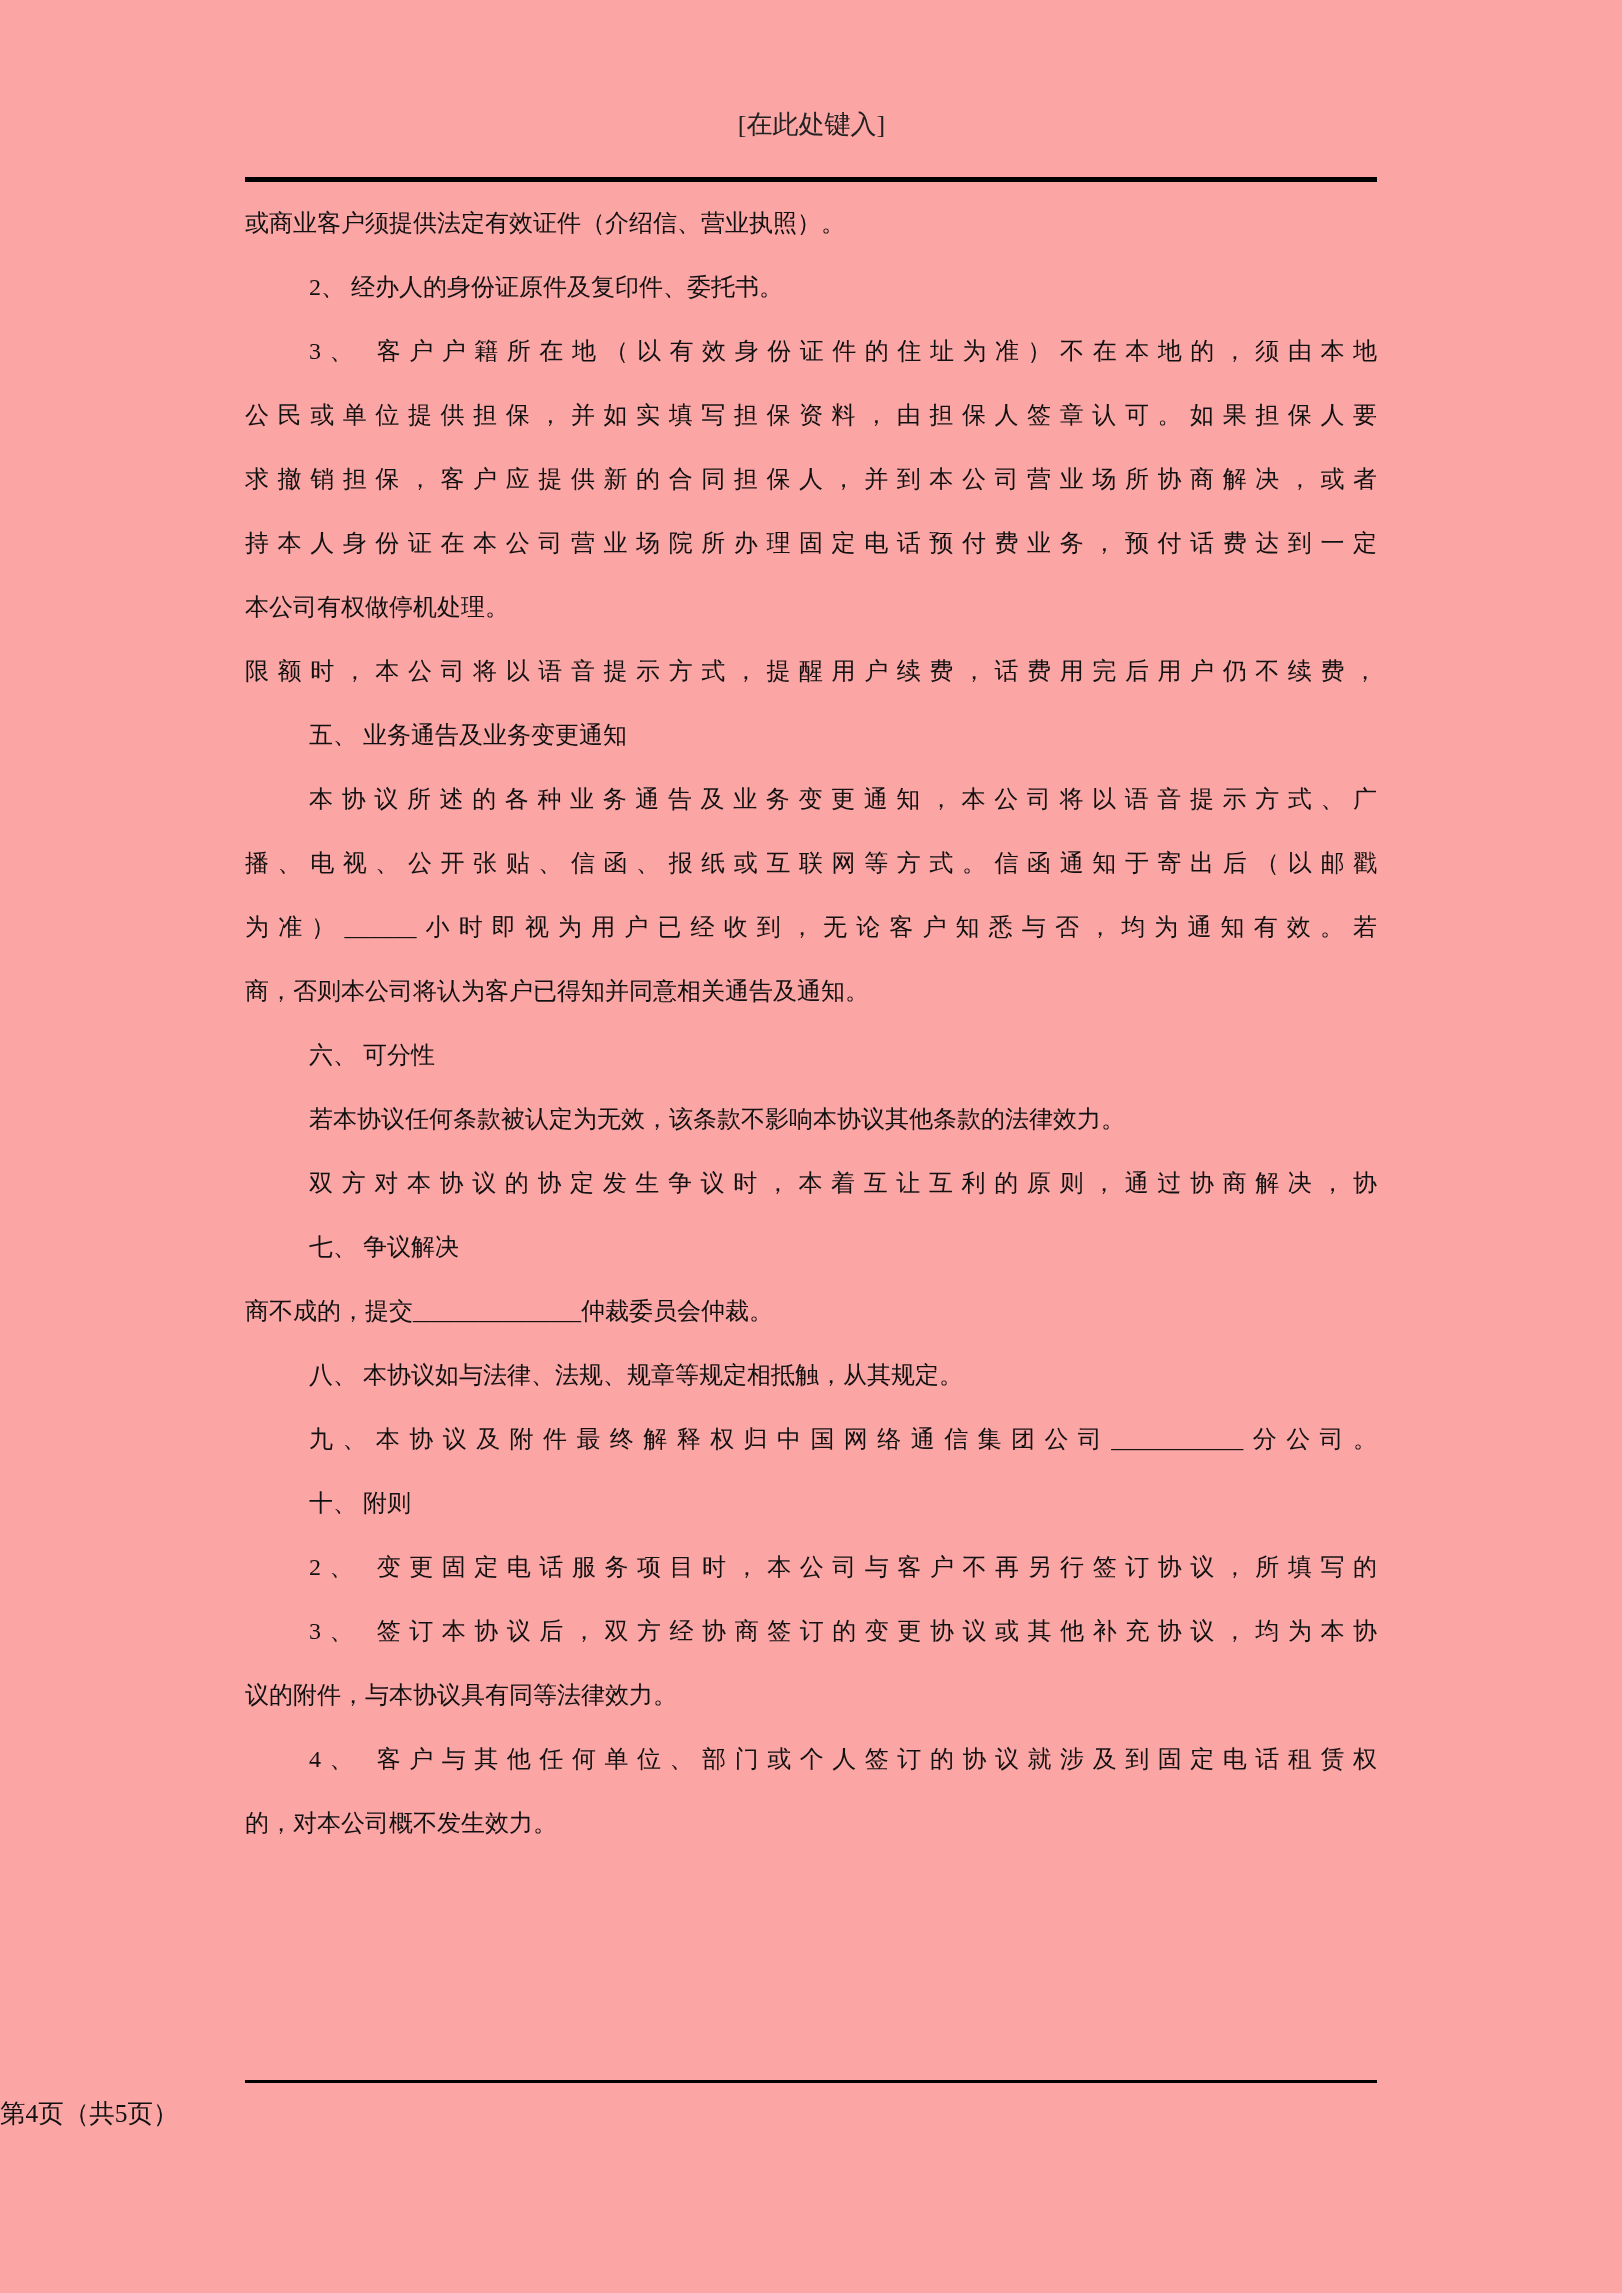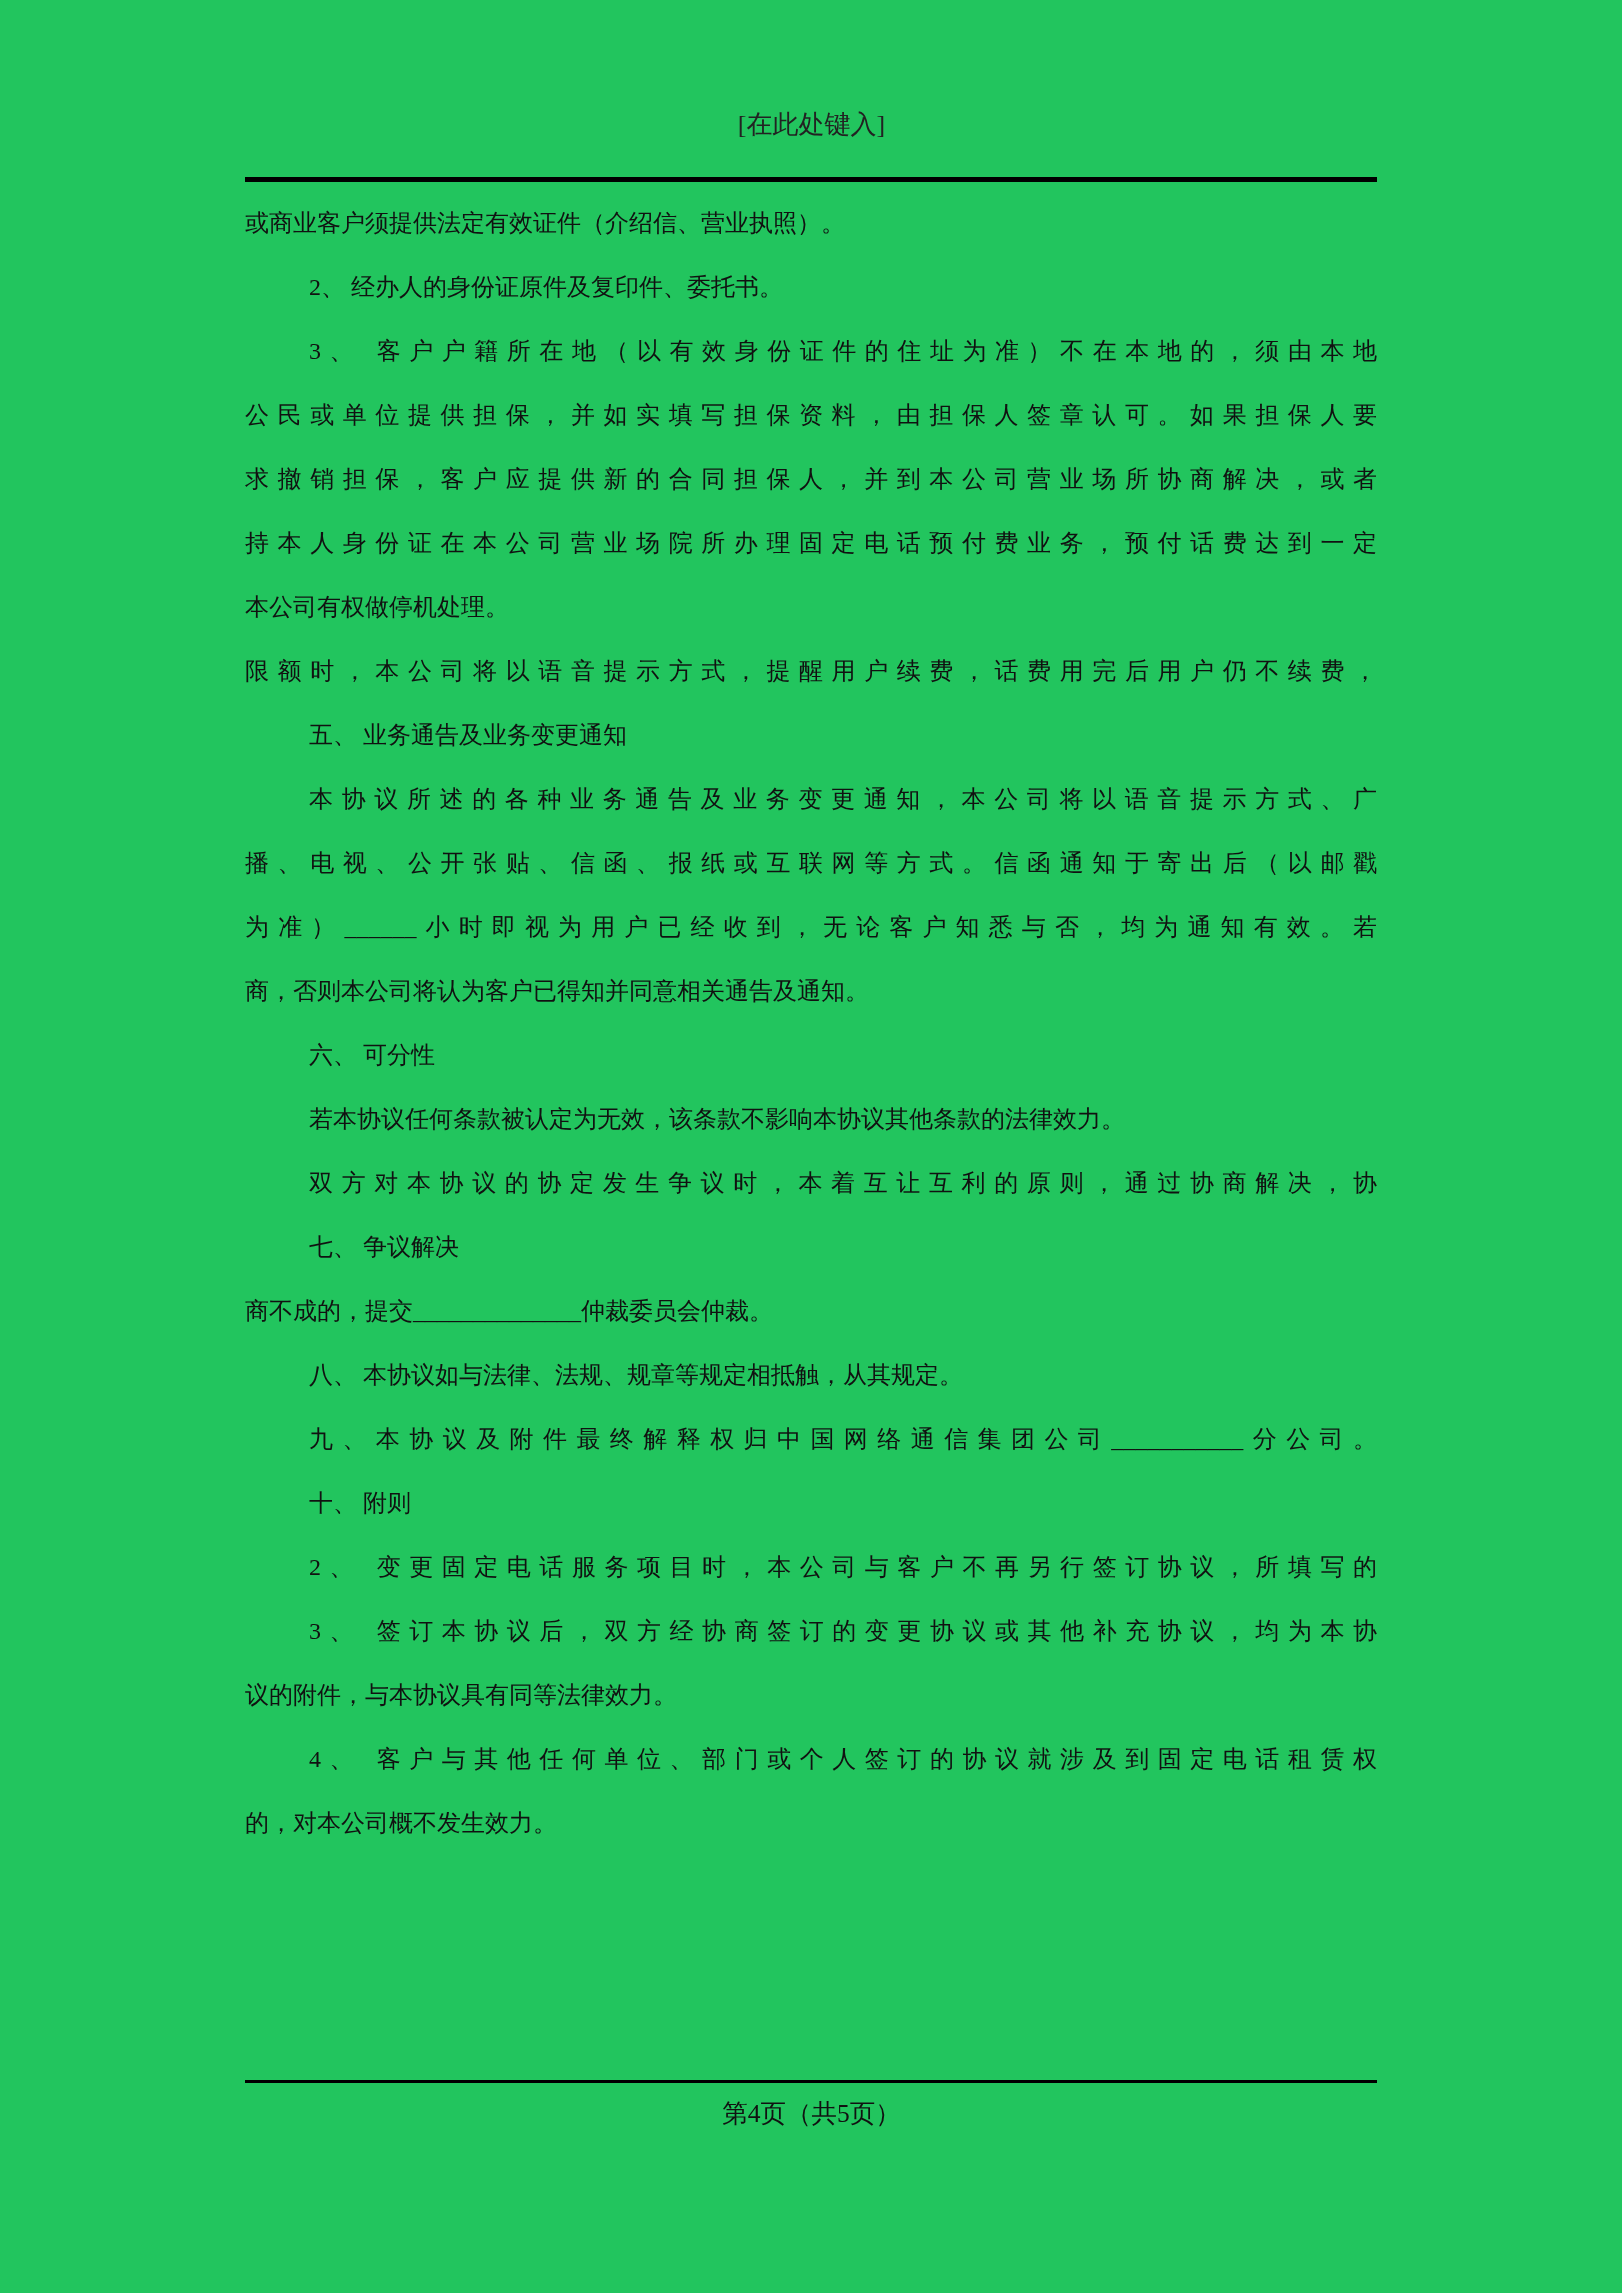--- a/index.html
+++ b/index.html
@@ -55,30 +55,30 @@
     left: 245px;
     width: 1132px;
     height: 2.7px;
     background: #000000;
   }
   .footer-text {
     position: absolute;
     top: 2094px;
     left: 0;
     width: 100%;
-    text-align: center;
+    text-align: left;
     font-size: 25.5px;
     line-height: 40px;
     color: #111111;
   }
 </style>
 </head>
 <body>
 
-<div class="page" style="background: #22c55e;">
+<div class="page" style="background: #fca5a5;">
 
   <div class="header-text">[在此处键入]</div>
 
   <div class="header-rule" style="background: rgb(0, 0, 0);"></div>
 
   <div class="body-block">
       <div class="line">或商业客户须提供法定有效证件（介绍信、营业执照）。</div>
       <div class="line indent">2、 经办人的身份证原件及复印件、委托书。</div>
       <div class="line indent fill">3、 客户户籍所在地（以有效身份证件的住址为准）不在本地的，须由本地</div>
       <div class="line fill">公民或单位提供担保，并如实填写担保资料，由担保人签章认可。如果担保人要</div>

